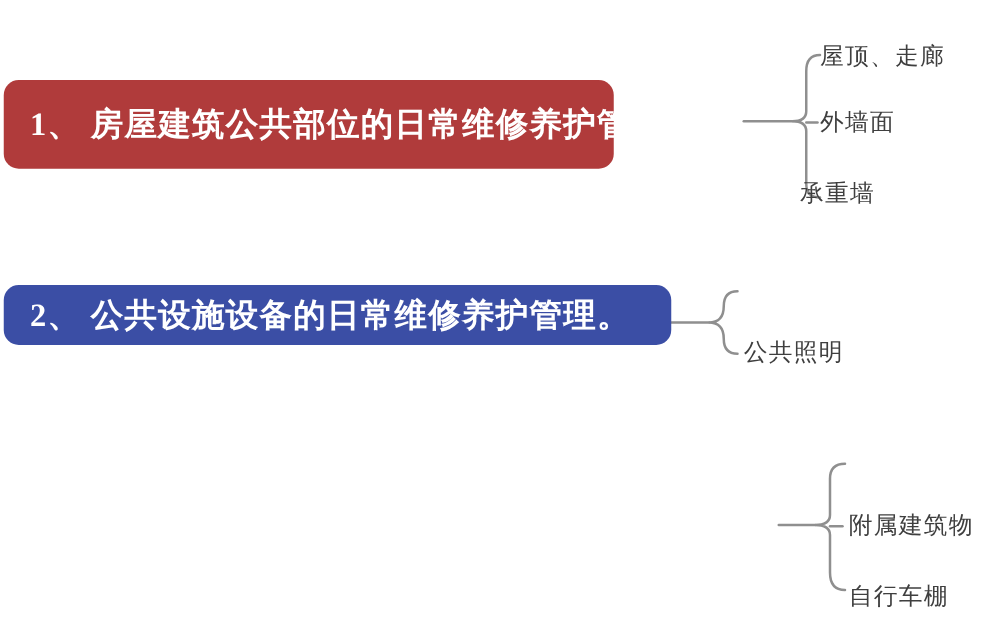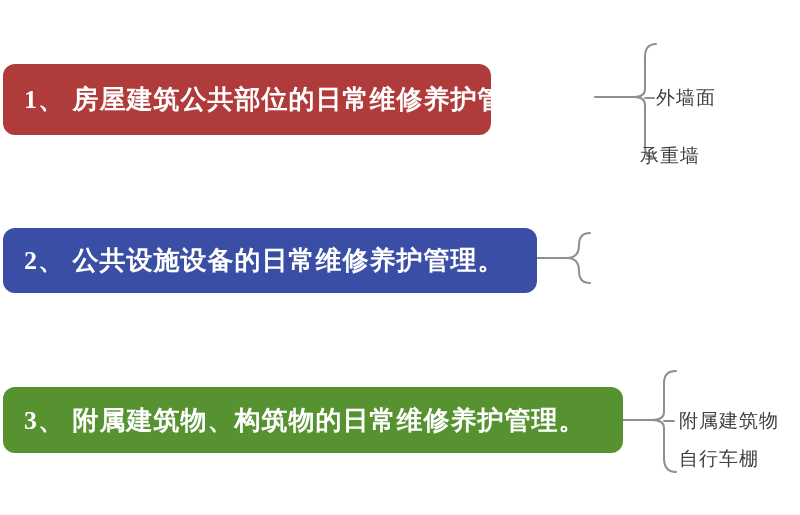--- a/index.html
+++ b/index.html
@@ -23,42 +23,42 @@
   }
   .topic-label {
     font-family: "Liberation Serif", "DejaVu Serif", serif;
     font-weight: bold;
     font-size: 26px;
     letter-spacing: 1px;
     color: #ffffff;
     white-space: nowrap;
   }
   .box-1 { top: 64px;  width: 488px; height: 71px; }
-  .box-2 { top: 228px; width: 534px; height: 65px; }
+  .box-2 { top: 228px; width: 534px; height: 48px; }
   .box-3 { top: 387px; width: 620px; height: 66px; }
   .branch-label {
     position: absolute;
     height: 22px;
     line-height: 22px;
     font-size: 19px;
     color: #3f3f3f;
     white-space: nowrap;
     letter-spacing: 1px;
   }
   
   .b1-0 { left: 656px; top: 35px; }
-  .b1-1 { left: 656px; top: 88px; font-family: Liberation Mono, monospace; }
+  .b1-1 { left: 656px; top: 88px; }
   .b1-2 { left: 640px; top: 145px; }
   
   .b2-0 { left: 595px; top: 222px; }
   .b2-1 { left: 595px; top: 272px; }
   
   .b3-0 { left: 679px; top: 360px; }
   .b3-1 { left: 679px; top: 410px; }
-  .b3-2 { left: 679px; top: 448px; }
+  .b3-2 { left: 679px; top: 467px; }
   svg.connectors {
     position: absolute;
     left: 0; top: 0;
     width: 800px; height: 515px;
     pointer-events: none;
   }
   svg.connectors path {
     fill: none;
     stroke-width: 2;
     stroke-linecap: round;
@@ -81,26 +81,25 @@
 
       <path d="M623,420 L652,420"></path>
       <path d="M676,371 Q664,371 664,383 L664,412 Q664,420 652,420 Q664,420 664,428 L664,458 Q664,472 676,472"></path>
       <path d="M664,421 L674,421"></path>
     </g>
   </svg>
 
   <div class="topic-box box-1" style="background-color: rgb(176, 59, 59);">
     <span class="topic-label">1、 房屋建筑公共部位的日常维修养护管理。</span>
   </div>
+  <div class="branch-label b1-0">屋顶、走廊</div>
   <div class="branch-label b1-1">外墙面</div>
   <div class="branch-label b1-2">承重墙</div>
 
   <div class="topic-box box-2" style="background-color: rgb(59, 78, 165);">
     <span class="topic-label">2、 公共设施设备的日常维修养护管理。</span>
   </div>
+  <div class="branch-label b2-1">公共照明</div>
 
-  <div class="topic-box box-3" style="background-color: rgb(87, 146, 49);">
-    <span class="topic-label">3、 附属建筑物、构筑物的日常维修养护管理。</span>
-  </div>
   <div class="branch-label b3-1">附属建筑物</div>
   <div class="branch-label b3-2">自行车棚</div>
 
 </div>
 
 </body></html>

